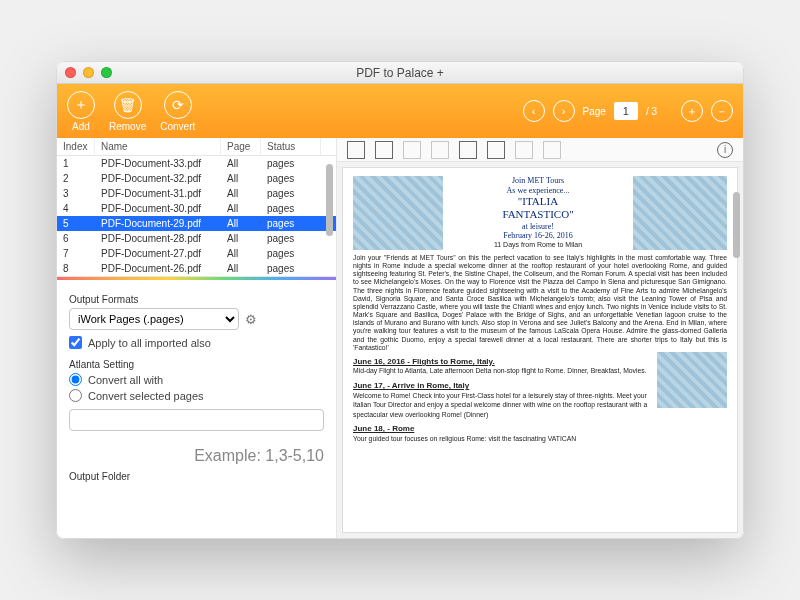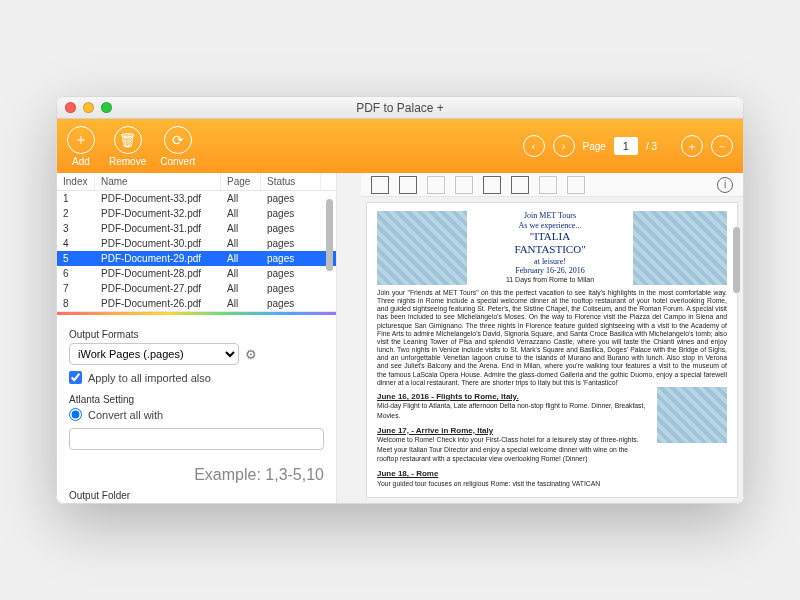--- a/index.html
+++ b/index.html
@@ -12,21 +12,21 @@
   .dot.red{background:#ff5f57}.dot.yel{background:#ffbd2e}.dot.grn{background:#28c940}
   .toolbar { height:54px; background: linear-gradient(#ffb734,#ff9a1f); display:flex; align-items:center; color:#fff; padding:0 10px; gap:14px; font-size:10px; position:relative; }
   .tbtn { display:flex; flex-direction:column; align-items:center; gap:2px; cursor:pointer; }
   .tcircle { width:28px; height:28px; border:1.5px solid #fff; border-radius:50%; display:flex; align-items:center; justify-content:center; font-size:14px; }
   .tspacer{flex:1}
   .pager { display:flex; align-items:center; gap:8px; }
   .parrow { width:22px; height:22px; border:1.5px solid #fff; border-radius:50%; display:flex; align-items:center; justify-content:center; font-size:11px; cursor:pointer; }
   .pinput { width:24px; height:18px; background:#fff; color:#333; text-align:center; border:none; border-radius:2px; font-size:11px; }
   .zoom { display:flex; gap:8px; margin-left:10px; }
 
-  .body { display:flex; height:330px; background:#f2f2f2;gap:24px; }
+  .body { display:flex; height:400px; background:#f2f2f2; }
   .left { width:280px; display:flex; flex-direction:column; border-right:1px solid #e6e6e6; background:#fff; }
   .list { flex:0 0 auto; border-bottom:1px solid #e6e6e6; }
   .lhead, .lrow { display:grid; grid-template-columns: 38px 126px 40px 60px; font-size:10px; }
   .lhead { background:#fff; border-bottom:1px solid #e6e6e6; }
   .lhead div { padding:3px 6px; border-right:1px solid #eee; color:#555; }
   .lrow div { padding:2px 6px; overflow:hidden; white-space:nowrap; }
   .lrow.sel { background:#1f6dff; color:#fff; }
 
   .rainbow { height:3px; background: linear-gradient(90deg,#ff6b6b,#ffa94d,#ffd43b,#69db7c,#4dabf7,#9775fa); }
   .settings { padding:8px 12px; font-size:11px; color:#444; overflow:auto; flex:1; }
@@ -184,20 +184,24 @@
         <label class="chk">
           <input type="checkbox" checked="" style="">
           <span>Apply to all imported also</span>
         </label>
 
         <div class="label">Atlanta Setting</div>
         <label class="radio">
           <input type="radio" name="r" checked="" style="">
           <span>Convert all with</span>
         </label>
+        <label class="radio">
+          <input type="radio" name="r" style="">
+          <span>Convert selected pages</span>
+        </label>
         <input class="tin" type="text" style="">
         <div class="hint" style="text-align:right">Example: 1,3-5,10</div>
 
         <div class="label">Output Folder</div>
         
       </div>
     </div>
 
     <div class="right">
       <div class="croptools">

